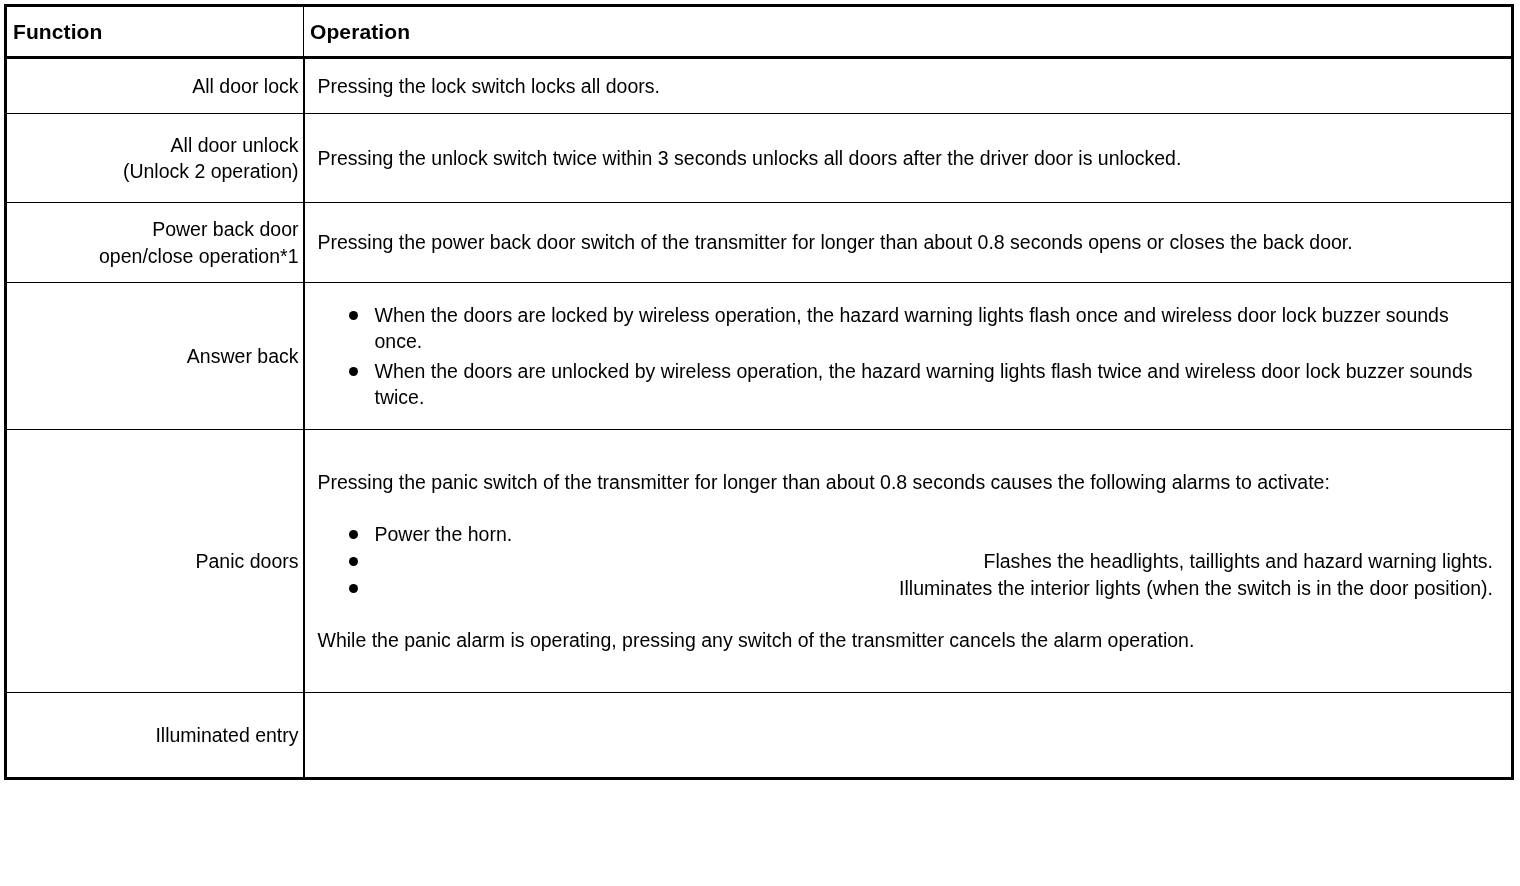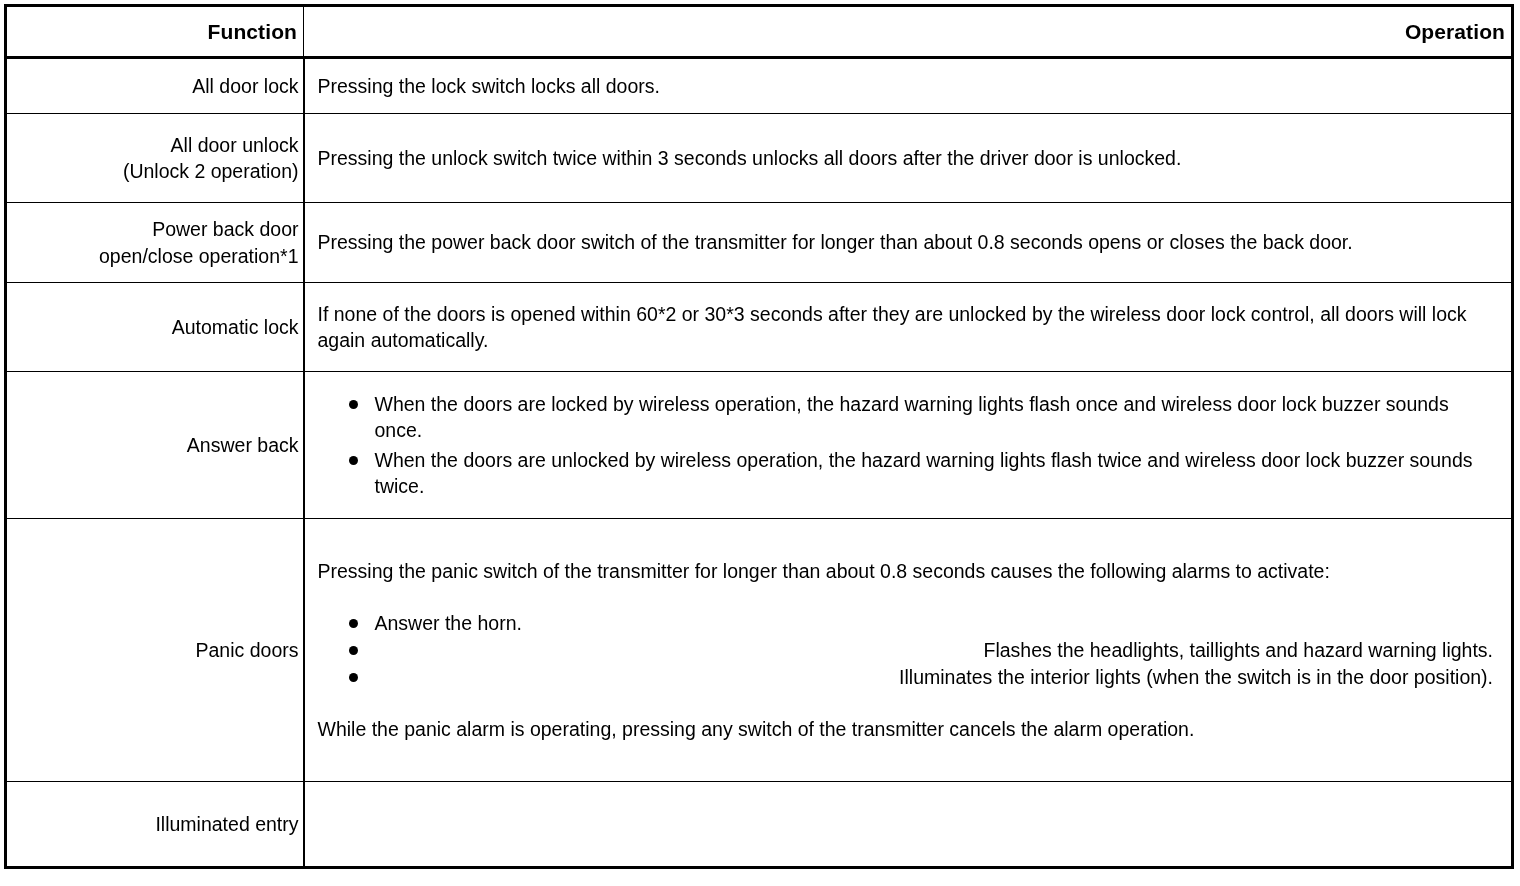--- a/index.html
+++ b/index.html
@@ -36,21 +36,21 @@
   table.spec-table td {
     border: 1px solid #000;
     vertical-align: middle;
     padding: 0;
   }
 
   
   table.spec-table thead th {
     border-top: 0;
     border-bottom: 3px solid #000;
-    text-align: right;
+    text-align: left;
     font-weight: bold;
     font-size: 21px;
     height: 45px;
     padding: 2px 6px;
     letter-spacing: 0.1px;
   }
   table.spec-table thead th.th-function { border-left: 0; }
   table.spec-table thead th.th-operation { border-right: 0; }
 
   table.spec-table tbody td {
@@ -144,26 +144,20 @@
       </tr>
 
       <tr class="r-power-back-door">
         <td class="fn-cell va-mid">Power back door
 open/close operation*1</td>
         <td class="op-cell va-mid">
           <p class="para">Pressing the power back door switch of the transmitter for longer than about 0.8 seconds opens or closes the back door.</p>
         </td>
       </tr>
 
-      <tr class="r-automatic-lock">
-        <td class="fn-cell va-mid">Automatic lock</td>
-        <td class="op-cell va-mid">
-          <p class="para">If none of the doors is opened within 60*2 or 30*3 seconds after they are unlocked by the wireless door lock control, all doors will lock again automatically.</p>
-        </td>
-      </tr>
 
       <tr class="r-answer-back">
         <td class="fn-cell va-mid">Answer back</td>
         <td class="op-cell va-mid">
           <ul class="bullets">
             <li>
               <span class="dot"></span>
               <span>When the doors are locked by wireless operation, the hazard warning lights flash once and wireless door lock buzzer sounds once.</span>
             </li>
             <li>
@@ -175,21 +169,21 @@
       </tr>
 
       <tr class="r-panic-alarm">
         <td class="fn-cell panic-fn">Panic doors</td>
         <td class="op-cell va-top">
           <p class="para">Pressing the panic switch of the transmitter for longer than about 0.8 seconds causes the following alarms to activate:</p>
           <div class="spacer-sm"></div>
           <ul class="bullets tight">
             <li>
               <span class="dot"></span>
-              <span>Answer the horn.</span>
+              <span>Power the horn.</span>
             </li>
             <li>
               <span class="dot"></span>
               <span>Flashes the headlights, taillights and hazard warning lights.</span>
             </li>
             <li>
               <span class="dot"></span>
               <span>Illuminates the interior lights (when the switch is in the door position).</span>
             </li>
           </ul>

